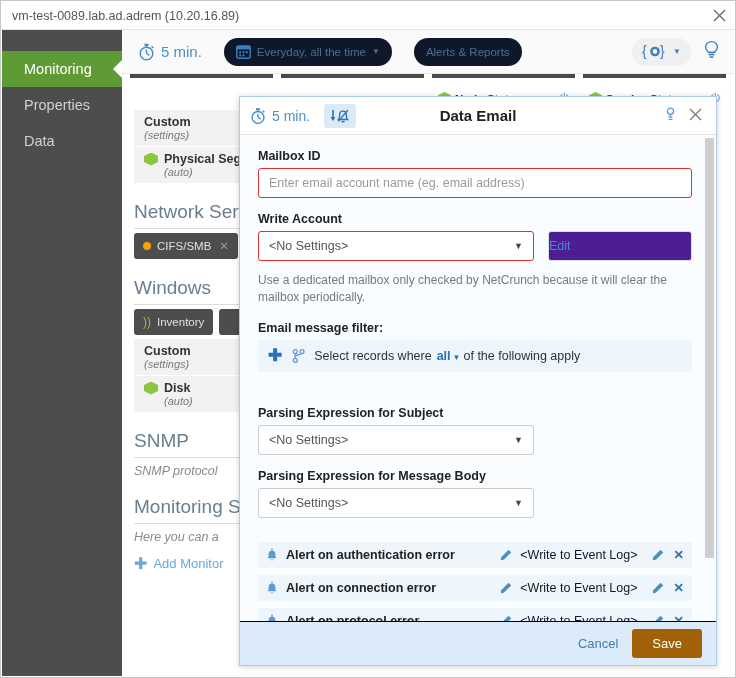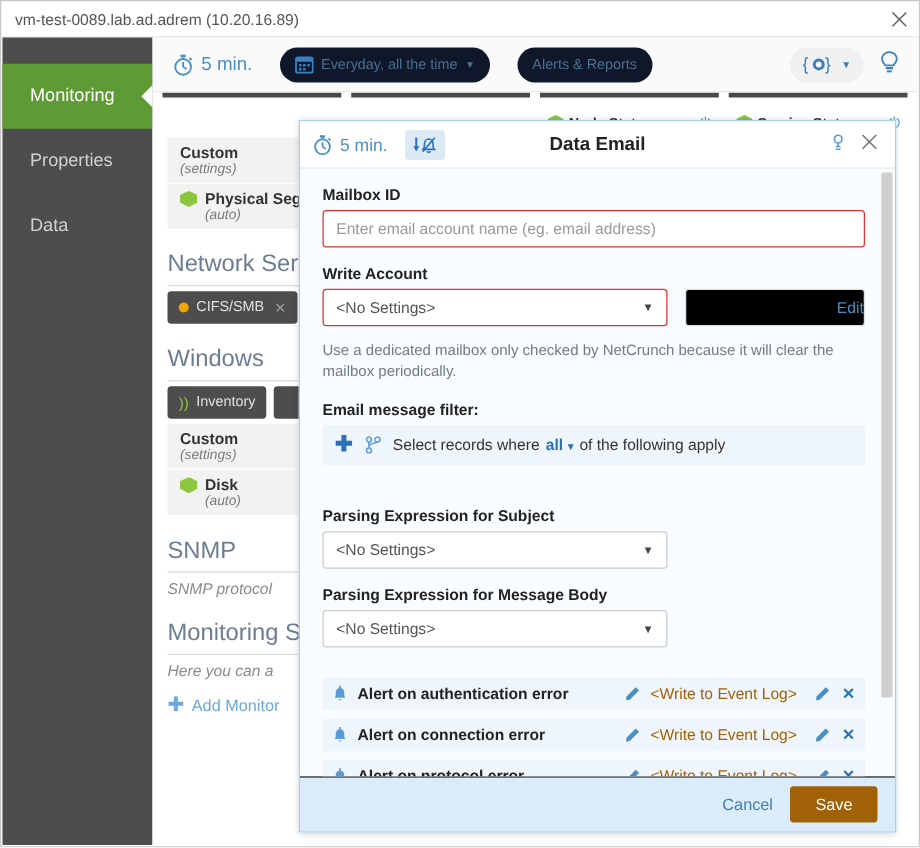--- a/index.html
+++ b/index.html
@@ -31,21 +31,21 @@
     margin-left:auto; width:34px; height:27px; display:flex;
     align-items:center; justify-content:center; color:#666; cursor:pointer;
   }
 
   
   #sidebar {
     position:absolute; left:1px; top:29px; width:120px; bottom:1px;
     background:#4d4d4d;
   }
   .side-item {
-    height:52px; display:flex; align-items:center; padding-left:22px;
+    height:36px; display:flex; align-items:center; padding-left:22px;
     color:#d2d2d2; font-size:14.5px; position:relative; cursor:pointer;
   }
   .side-item.spacer-top { height:21px; }
   .side-item.active {
     background:#5f9b34; color:#fff;
   }
   .side-item.active:after {
     content:""; position:absolute; right:0px; top:50%; margin-top:-9px;
     width:0; height:0; border-top:9px solid transparent;
     border-bottom:9px solid transparent; border-right:9px solid #ffffff;
@@ -153,44 +153,44 @@
   .f-row { display:flex; align-items:center; gap:14px; }
   .f-select {
     width:276px; height:30px; border-radius:3px; background:#fff;
     display:flex; align-items:center; padding:0 10px; font-size:12.5px;
     color:#555; cursor:pointer;
   }
   .f-select.red { border:1px solid #e03131; }
   .f-select.grey { border:1px solid #ccc; }
   .f-select .caret { margin-left:auto; font-size:9px; color:#444; }
   .f-btn {
-    width:144px; height:30px; background:#000000; border:1px solid #e0e0e0;
+    width:144px; height:30px; background:#4c1d95; border:1px solid #e0e0e0;
     border-radius:3px; color:#4a8ec2; font-size:12.5px;
-    display:flex; align-items:center; justify-content:flex-end; cursor:pointer;
+    display:flex; align-items:center; justify-content:flex-start; cursor:pointer;
   }
   .f-hint { font-size:12px; color:#6f7b85; line-height:1.45; margin:11px 0 14px 0; width:420px; }
 
   .filter-bar {
     background:#eef5fb; height:32px; display:flex; align-items:center;
     padding:0 10px; font-size:12.5px; color:#333; width:434px;
   }
   .filter-bar .plus { color:#2a72b5; font-size:17px; font-weight:bold; margin-right:10px; cursor:pointer;}
   .filter-bar .branch { color:#5b9bd5; margin-right:9px; display:flex; }
   .filter-bar .all { color:#2a72b5; font-weight:bold; margin:0 3px 0 5px; cursor:pointer;}
   .filter-bar .all .c { font-size:8px; margin-left:2px; }
 
   .alert-row {
     background:#eef5fb; height:26px; display:flex; align-items:center;
     padding:0 8px; margin-bottom:7px; width:434px; font-size:12.5px;
   }
   .alert-row .bell { color:#5b9bd5; margin-right:8px; display:flex; }
   .alert-row .nm { font-weight:bold; color:#222; }
   .alert-row .act { margin-left:auto; display:flex; align-items:center; }
   .alert-row .pen { color:#4a8ec2; margin-right:8px; display:flex; cursor:pointer;}
-  .alert-row .val { color:#a16207; }
+  .alert-row .val { color:#0f172a; }
   .alert-row .pen2 { color:#4a8ec2; margin:0 10px 0 14px; display:flex; cursor:pointer;}
   .alert-row .rm { color:#2a72b5; font-weight:bold; cursor:pointer; }
 
   #dlg-scroll {
     position:absolute; right:2px; top:3px; width:9px; height:420px;
     background:#cfcfcf; border-radius:1px; cursor:pointer;
   }
 
   #dlg-footer {
     height:44px; background:#dcebf9; border-top:1px solid #000000;

